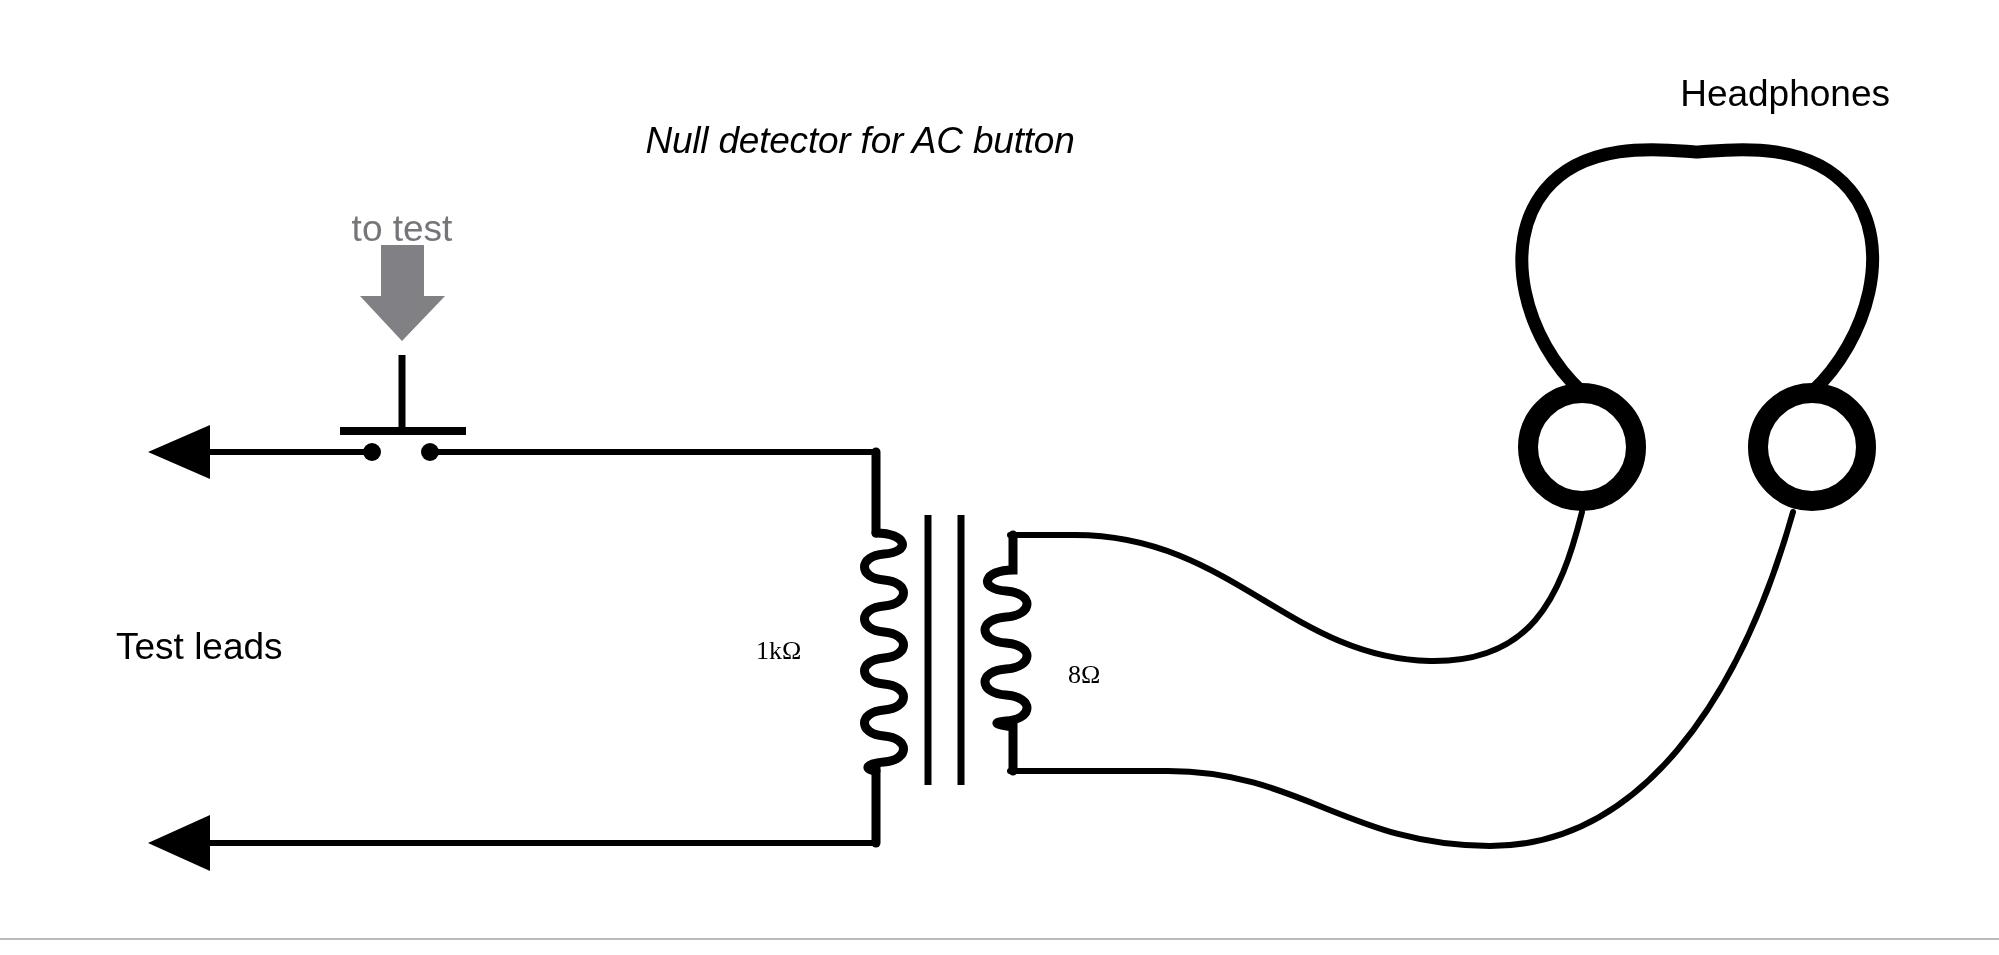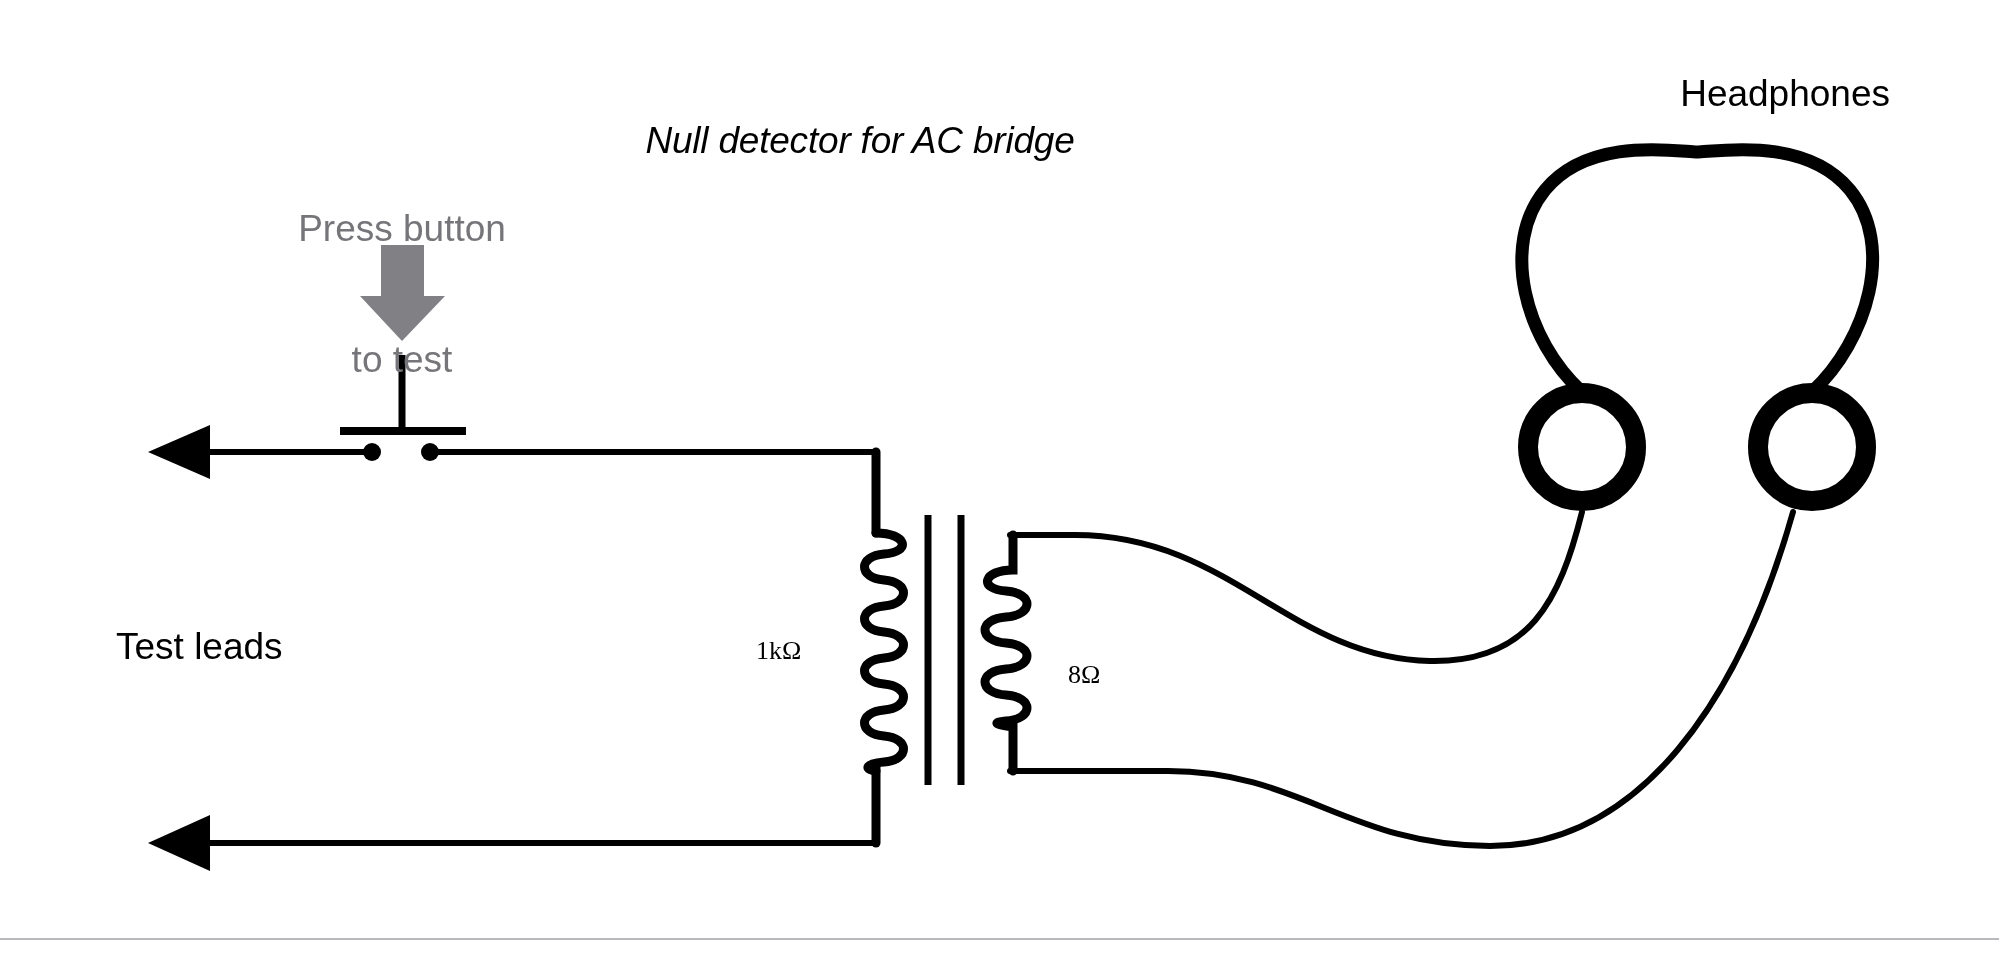--- a/index.html
+++ b/index.html
@@ -151,25 +151,24 @@
                C 1590,135 1680,152 1697,152
                C 1714,152 1805,135 1850,190
                C 1895,245 1868,340 1812,392" fill="none" stroke="#000" stroke-width="13" stroke-linecap="round"></path>
       <circle cx="1582" cy="447" r="54" fill="none" stroke="#000" stroke-width="20"></circle>
       <circle cx="1812" cy="447" r="54" fill="none" stroke="#000" stroke-width="20"></circle>
     </g>
 
   </svg>
 
   <div class="lbl lbl-title" style="left:580px; top:32px; width:560px;">
-    <div>Null detector for AC bridge</div>
+    <div>Null detector for AC button</div>
   </div>
 
   <div class="lbl lbl-press" style="left:222px; top:120px; width:360px;">
-    <div>Press button</div>
     <div>to test</div>
   </div>
 
   <div class="lbl lbl-headphones" style="left:1510px; top:72px; width:380px;">Headphones</div>
 
   <div class="lbl lbl-testleads" style="left:105px; top:625px;">Test leads</div>
 
   <div class="lbl lbl-ohm" style="left:756px; top:636px;">1kΩ</div>
 
   <div class="lbl lbl-ohm" style="left:1068px; top:660px;">8Ω</div>

